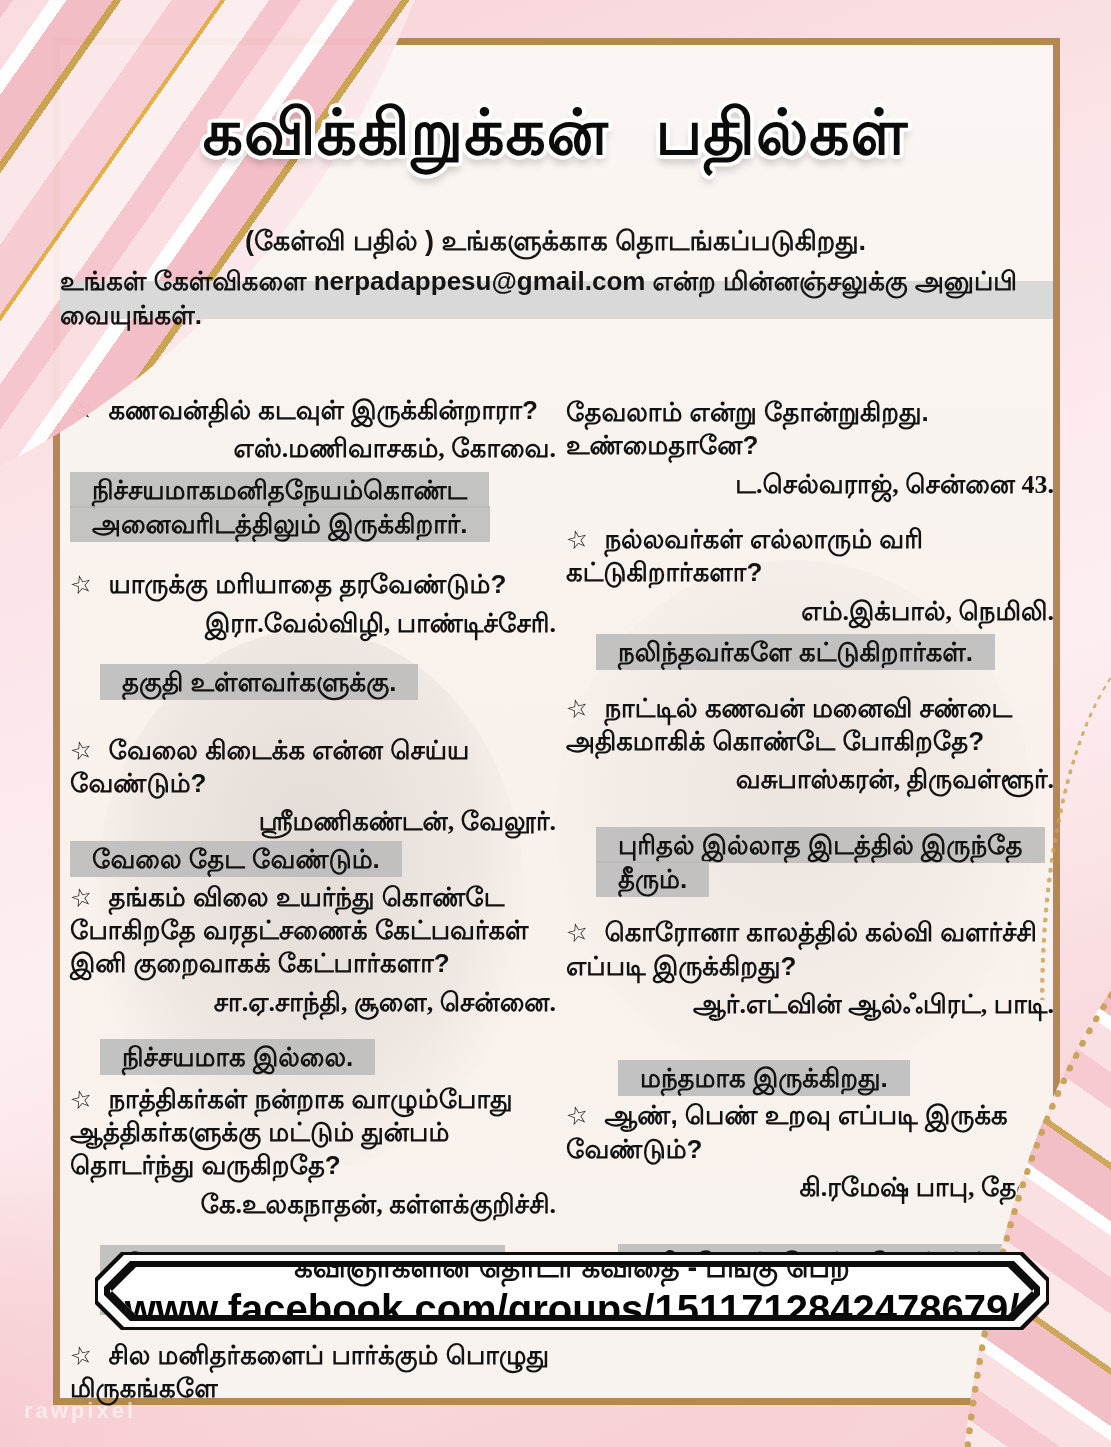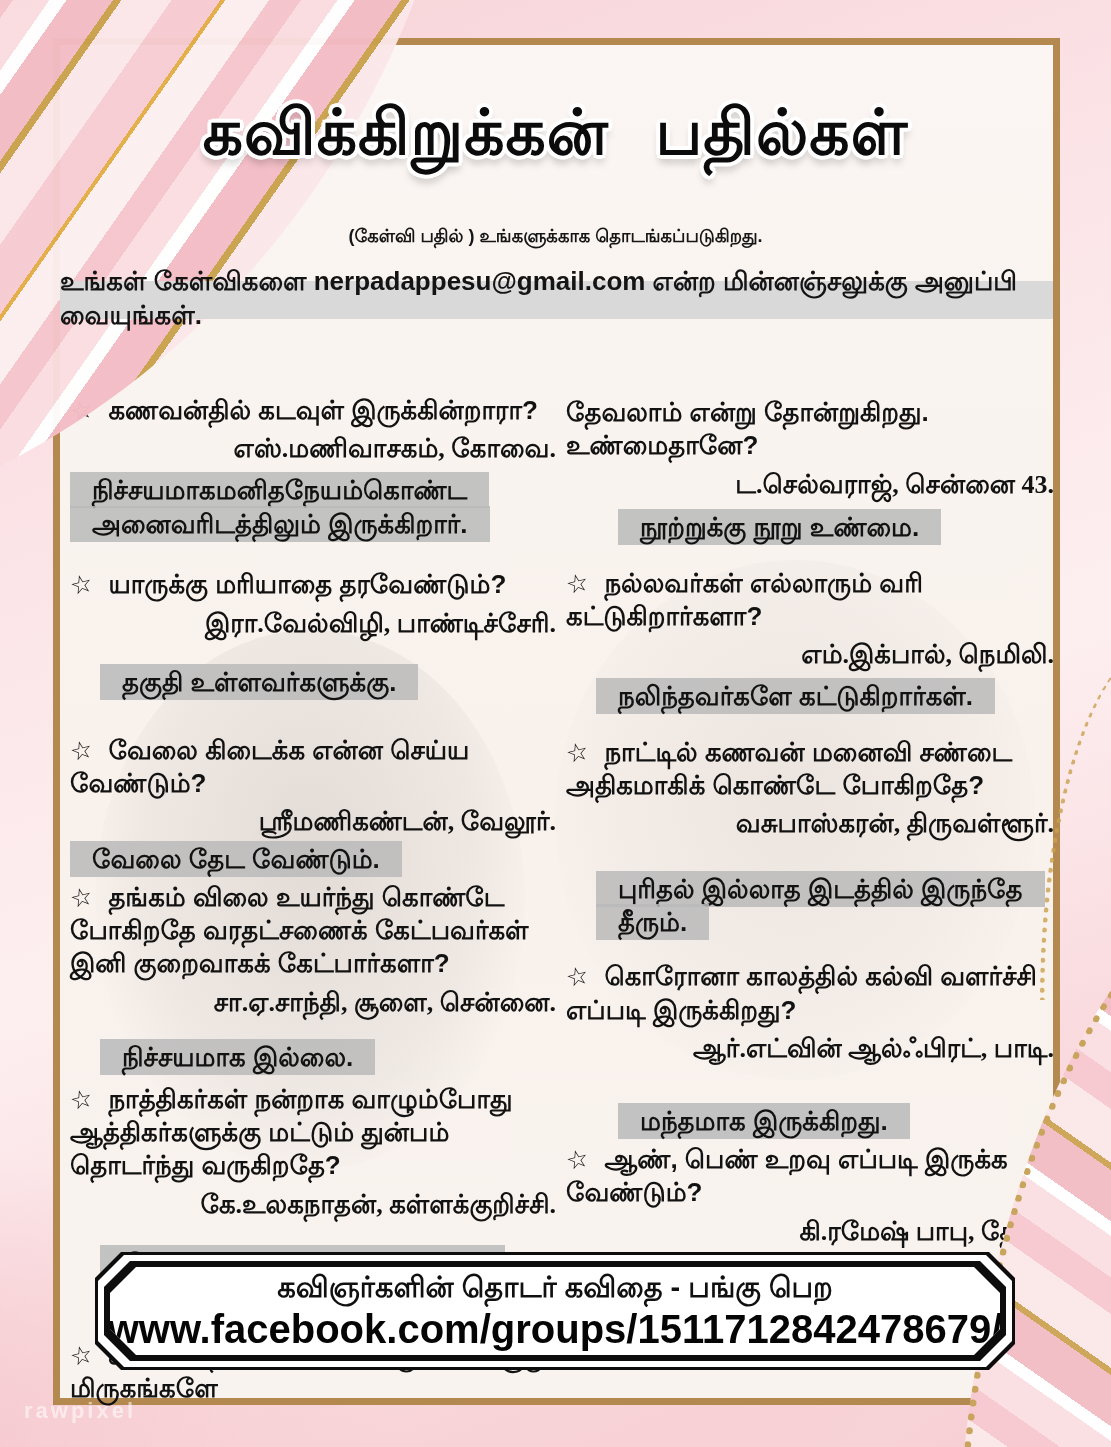--- a/index.html
+++ b/index.html
@@ -31,39 +31,39 @@
       #f6cad0 0px,#f6cad0 30px,#fbe0e3 30px,#fbe0e3 64px,#ffffff 64px,#ffffff 76px,
       #f3bfc7 76px,#f3bfc7 118px,#cfa75a 118px,#cfa75a 124px,#fbe9ea 124px,#fbe9ea 168px);}
   .glitter-r{position:absolute;left:1040px;top:640px;width:140px;height:360px;z-index:4;pointer-events:none;
     border-top-left-radius:90% 100%;border-left:5px dotted #caa14e;box-sizing:border-box;opacity:.8;}
   
   .title{position:absolute;left:0;right:0;top:96px;text-align:center;z-index:5;
     font-size:63px;font-weight:900;letter-spacing:1px;word-spacing:28px;color:#0b0b0b;
     text-shadow:-4px 0 0 #fff,4px 0 0 #fff,0 -4px 0 #fff,0 4px 0 #fff,
       -3px -3px 0 #fff,3px 3px 0 #fff,-3px 3px 0 #fff,3px -3px 0 #fff,0 7px 8px rgba(0,0,0,.28);}
   .subtitle{position:absolute;left:0;right:0;top:226px;text-align:center;z-index:5;
-    font-size:18px;font-weight:700;color:#161616;}
+    font-size:27px;font-weight:700;color:#161616;}
   .email-bar{position:absolute;left:60px;top:281px;width:993px;height:38px;z-index:5;
     background:#d9d9d9;display:flex;align-items:center;justify-content:center;
     font-size:26px;font-weight:700;color:#141414;}
   
   .col{position:absolute;z-index:3;color:#121212;}
   .col-left{left:70px;top:394px;width:488px;}
   .col-right{left:566px;top:396px;width:490px;}
   .q{font-size:26px;font-weight:700;line-height:1.28;}
   .star{display:inline-block;transform:rotate(-14deg);margin-right:16px;font-size:25px;font-weight:400;}
   .by{text-align:right;font-family:"Liberation Serif","DejaVu Serif",serif;font-weight:700;
     font-size:26px;margin-top:6px;padding-right:2px;line-height:1.25;}
   .ans{margin-top:8px;line-height:1.3;}
   .ans .hl{background:rgba(186,186,186,.85);padding:3px 22px;font-size:26px;font-weight:700;
     -webkit-box-decoration-break:clone;box-decoration-break:clone;}
   .indent-sm{padding-left:30px;}
   .indent-md{padding-left:52px;}
   
-  .fbox{position:absolute;left:95px;top:1252px;width:920px;height:118px;z-index:6;}
+  .fbox{position:absolute;left:95px;top:1252px;width:920px;height:78px;z-index:6;padding-left:34px;}
   .oct{position:absolute;clip-path:polygon(26px 0,calc(100% - 26px) 0,100% 26px,100% calc(100% - 26px),
     calc(100% - 26px) 100%,26px 100%,0 calc(100% - 26px),0 26px);}
   .l1{inset:0;background:#0d0d0d;}
   .l2{inset:3px;background:#ffffff;}
   .l3{inset:9px;background:#0d0d0d;}
   .l4{inset:15px;background:#ffffff;display:flex;flex-direction:column;align-items:center;justify-content:center;}
   .f-line1{font-size:29px;font-weight:700;color:#101010;line-height:1.15;}
   .f-line2{font-size:40px;font-weight:800;color:#050505;letter-spacing:0px;line-height:1.1;margin-top:2px;}
   
   .watermark{position:absolute;left:24px;top:1398px;z-index:7;font-size:22px;font-weight:700;
@@ -120,21 +120,20 @@
       <div class="q"><span class="star">☆</span><span>சில மனிதர்களைப் பார்க்கும் பொழுது மிருகங்களே</span></div>
     </div>
 
   </div>
 
   <div class="col col-right">
 
     <div style="margin-bottom:22px;">
       <div class="q">தேவலாம் என்று தோன்றுகிறது. உண்மைதானே?</div>
       <div class="by">ட.செல்வராஜ், சென்னை  43.</div>
-      <div class="ans indent-md" style="margin-top:10px;"><span class="hl">நூற்றுக்கு நூறு உண்மை.</span></div>
     </div>
 
     <div style="margin-bottom:22px;">
       <div class="q"><span class="star">☆</span><span>நல்லவர்கள் எல்லாரும் வரி கட்டுகிறார்களா?</span></div>
       <div class="by">எம்.இக்பால், நெமிலி.</div>
       <div class="ans indent-sm" style="margin-top:8px;"><span class="hl">நலிந்தவர்களே கட்டுகிறார்கள்.</span></div>
     </div>
 
     <div style="margin-bottom:20px;">
       <div class="q"><span class="star">☆</span><span>நாட்டில் கணவன் மனைவி சண்டை அதிகமாகிக் கொண்டே போகிறதே?</span></div>

